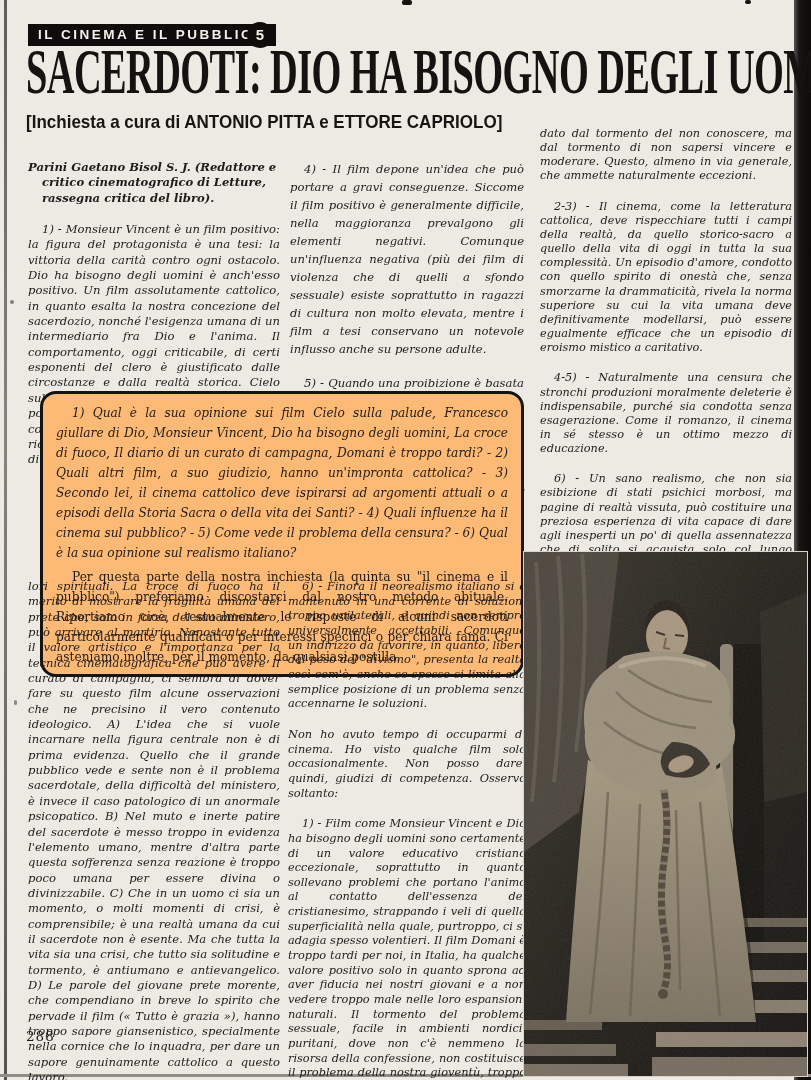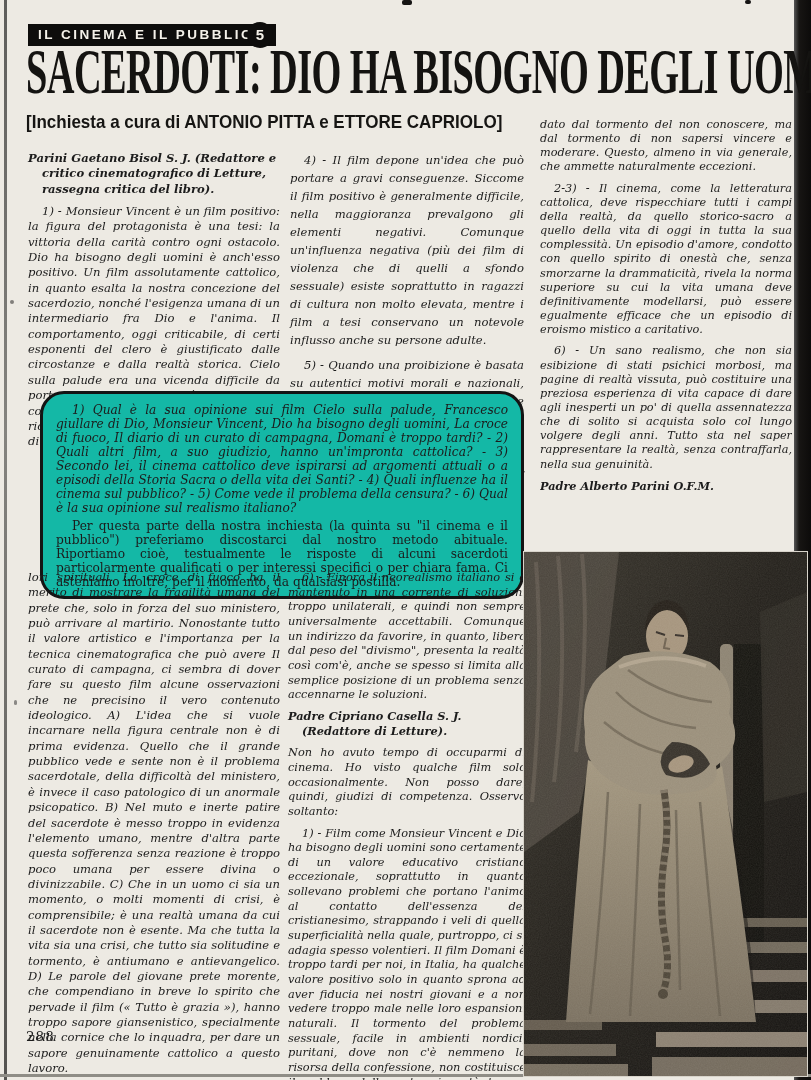--- a/index.html
+++ b/index.html
@@ -25,37 +25,37 @@
     font-weight:bold;font-size:15px;line-height:26px;text-align:center;}
   .headline{position:absolute;left:26px;top:40px;white-space:nowrap;
     font-family:"Liberation Serif",serif;font-weight:bold;font-size:64px;line-height:64px;
     letter-spacing:-1px;color:#141311;transform:scaleX(0.60);transform-origin:0 0;}
   .subtitle{position:absolute;left:26px;top:111px;white-space:nowrap;
     font-family:"Liberation Sans",sans-serif;font-weight:bold;font-size:18.5px;
     color:#161513;transform:scaleX(0.92);transform-origin:0 0;}
 
   
   .col{position:absolute;text-align:justify;}
-  .col p{margin:7px 0 3px 0;font-style:italic;}
+  .col p{margin:16px 0 3px 0;font-style:italic;}
   .col p.ind{text-indent:14px;}
   .byline{font-weight:bold;font-style:normal;padding-left:14px;text-indent:-14px;
     margin:7px 0 5px 0;text-align:left;}
   .byline .role{text-align:center;}
 
   .col-left-top{left:28px;top:144px;width:252px;font-size:11.6px;line-height:15.35px;}
   .col-mid-top{left:290px;top:144px;width:234px;font-size:11.6px;line-height:18px;}
   .col-right{left:540px;top:111px;width:252px;font-size:11.3px;line-height:14.15px;
     height:442px;overflow:hidden;}
   .col-left-bottom{left:28px;top:563px;width:252px;font-size:11.6px;line-height:15.35px;}
   .col-mid-bottom{left:288px;top:563px;width:238px;font-size:11.35px;line-height:14.65px;}
 
   
   .qbox{position:absolute;left:40px;top:391px;width:452px;
-    border:3px solid #141414;border-radius:24px;padding:9px 13px 7px 13px;
-    text-align:justify;font-size:12.2px;line-height:14px;background:#14b8a6;}
+    border:3px solid #141414;border-radius:16px;padding:9px 13px 7px 13px;
+    text-align:justify;font-size:12.2px;line-height:20px;background:#fdba74;}
   .qbox p{margin:0 0 4px 0;}
   .qbox .questions{font-style:italic;text-indent:16px;}
   .qbox .note{font-style:normal;text-indent:16px;margin-bottom:0;}
 
   
   .photo{position:absolute;left:524px;top:552px;width:283px;height:524px;
     outline:1px solid #d8d4cb;}
   .photo svg{display:block;}
 
   .pagenum{position:absolute;left:26px;top:1028px;font-size:13.5px;font-style:normal;
@@ -85,39 +85,39 @@
   </div>
 
   <div class="col col-mid-top">
     <p class="ind">4) - Il film depone un'idea che può portare a gravi conseguenze. Siccome il film positivo è generalmente difficile, nella maggioranza prevalgono gli elementi negativi. Comunque un'influenza negativa (più dei film di violenza che di quelli a sfondo sessuale) esiste soprattutto in ragazzi di cultura non molto elevata, mentre i film a tesi conservano un notevole influsso anche su persone adulte.</p>
     <p class="ind">5) - Quando una proibizione è basata su autentici motivi morali e nazionali, una censura intelligente non può che essere approvata. Così per film che sovvertano l'autorità dello Stato o presentino con compiacenza atti immorali. Esiste insomma la libertà per il bene e per la verità, non per il male e per la menzogna.</p>
   </div>
 
   <div class="col col-right">
     <p>dato dal tormento del non conoscere, ma dal tormento di non sapersi vincere e moderare. Questo, almeno in via generale, che ammette naturalmente eccezioni.</p>
     <p class="ind">2-3) - Il cinema, come la letteratura cattolica, deve rispecchiare tutti i campi della realtà, da quello storico-sacro a quello della vita di oggi in tutta la sua complessità. Un episodio d'amore, condotto con quello spirito di onestà che, senza smorzarne la drammaticità, rivela la norma superiore su cui la vita umana deve definitivamente modellarsi, può essere egualmente efficace che un episodio di eroismo mistico a caritativo.</p>
+    <p class="ind">4-5) - Naturalmente una censura che stronchi produzioni moralmente deleterie è indispensabile, purché sia condotta senza esagerazione. Come il romanzo, il cinema in sé stesso è un ottimo mezzo di educazione.</p>
     <p class="ind">6) - Un sano realismo, che non sia esibizione di stati psichici morbosi, ma pagine di realtà vissuta, può costituire una preziosa esperienza di vita capace di dare agli inesperti un po' di quella assennatezza che di solito si acquista solo col lungo volgere degli anni. Tutto sta nel saper rappresentare la realtà, senza contraffarla, nella sua genuinità.</p>
     <p class="byline"><span>Padre Alberto Parini O.F.M.</span> </p>
 
   </div>
 
   <div class="qbox">
     <p class="questions">1) Qual è la sua opinione sui film Cielo sulla palude, Francesco giullare di Dio, Monsieur Vincent, Dio ha bisogno degli uomini, La croce di fuoco, Il diario di un curato di campagna, Domani è troppo tardi? - 2) Quali altri film, a suo giudizio, hanno un'impronta cattolica? - 3) Secondo lei, il cinema cattolico deve ispirarsi ad argomenti attuali o a episodi della Storia Sacra o della vita dei Santi? - 4) Quali influenze ha il cinema sul pubblico? - 5) Come vede il problema della censura? - 6) Qual è la sua opinione sul realismo italiano?</p>
     <p class="note">Per questa parte della nostra inchiesta (la quinta su "il cinema e il pubblico") preferiamo discostarci dal nostro metodo abituale. Riportiamo cioè, testualmente le risposte di alcuni sacerdoti particolarmente qualificati o per interessi specifici o per chiara fama. Ci asteniamo inoltre, per il momento, da qualsiasi postilla.</p>
   </div>
 
   <div class="col col-left-bottom">
     <p>lori spirituali. La croce di fuoco ha il merito di mostrare la fragilità umana del prete che, solo in forza del suo ministero, può arrivare al martirio. Nonostante tutto il valore artistico e l'importanza per la tecnica cinematografica che può avere Il curato di campagna, ci sembra di dover fare su questo film alcune osservazioni che ne precisino il vero contenuto ideologico. A) L'idea che si vuole incarnare nella figura centrale non è di prima evidenza. Quello che il grande pubblico vede e sente non è il problema sacerdotale, della difficoltà del ministero, è invece il caso patologico di un anormale psicopatico. B) Nel muto e inerte patire del sacerdote è messo troppo in evidenza l'elemento umano, mentre d'altra parte questa sofferenza senza reazione è troppo poco umana per essere divina o divinizzabile. C) Che in un uomo ci sia un momento, o molti momenti di crisi, è comprensibile; è una realtà umana da cui il sacerdote non è esente. Ma che tutta la vita sia una crisi, che tutto sia solitudine e tormento, è antiumano e antievangelico. D) Le parole del giovane prete morente, che compendiano in breve lo spirito che pervade il film (« Tutto è grazia »), hanno troppo sapore giansenistico, specialmente nella cornice che lo inquadra, per dare un sapore genuinamente cattolico a questo lavoro.</p>
     <p class="ind">2) - Giustizia è fatta, per quanto soltanto problematico; e Il cammino della speranza, per quanto solo narrativo.</p>
 
   </div>
 
   <div class="col col-mid-bottom">
     <p class="ind">6) - Finora il neorealismo italiano si è mantenuto in una corrente di soluzioni troppo unilaterali, e quindi non sempre universalmente accettabili. Comunque un indirizzo da favorire, in quanto, libero dal peso del "divismo", presenta la realtà così com'è, anche se spesso si limita alla semplice posizione di un problema senza accennarne le soluzioni.</p>
-    <p class="byline"><span>Padre Cipriano Casella S. J.</span> <span class="role">(Redattore di Letture).</span></p>
     <p>Non ho avuto tempo di occuparmi di cinema. Ho visto qualche film solo occasionalmente. Non posso dare, quindi, giudizi di competenza. Osservo soltanto:</p>
     <p class="ind">1) - Film come Monsieur Vincent e Dio ha bisogno degli uomini sono certamente di un valore educativo cristiano eccezionale, soprattutto in quanto sollevano problemi che portano l'animo al contatto dell'essenza del cristianesimo, strappando i veli di quella superficialità nella quale, purtroppo, ci si adagia spesso volentieri. Il film Domani è troppo tardi per noi, in Italia, ha qualche valore positivo solo in quanto sprona ad aver fiducia nei nostri giovani e a non vedere troppo male nelle loro espansioni naturali. Il tormento del problema sessuale, facile in ambienti nordici, puritani, dove non c'è nemmeno la risorsa della confessione, non costituisce il problema della nostra gioventù, troppo intelligente per non capire, a prima vista, certe cose. Per i nostri giovani il problema non è</p>
 
   </div>
 
   <div class="photo">
     <svg width="283" height="524" viewBox="0 0 283 524">
       <defs>
         <linearGradient id="bgG" x1="0" y1="0" x2="1" y2="1">
           <stop offset="0" stop-color="#3a362e"></stop>

